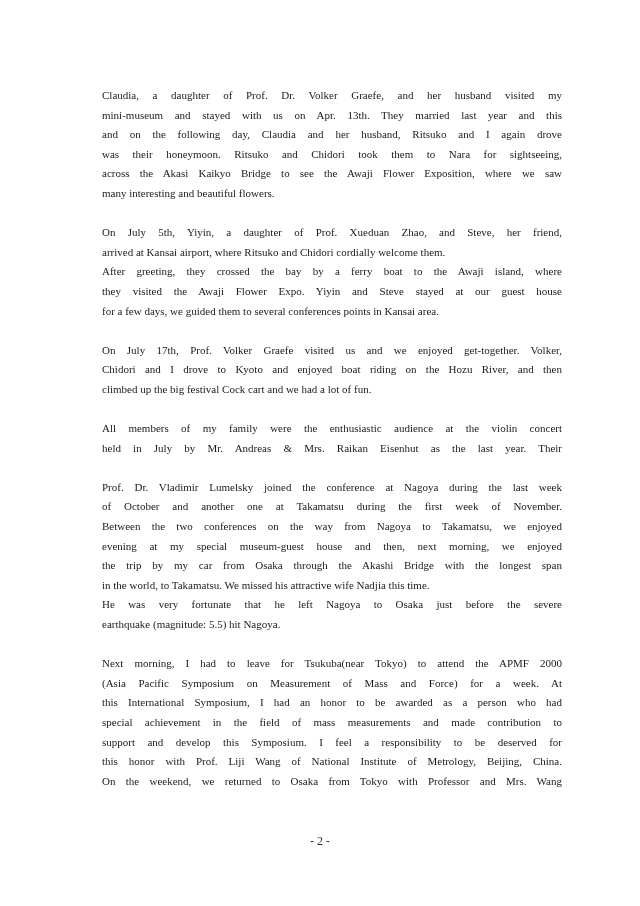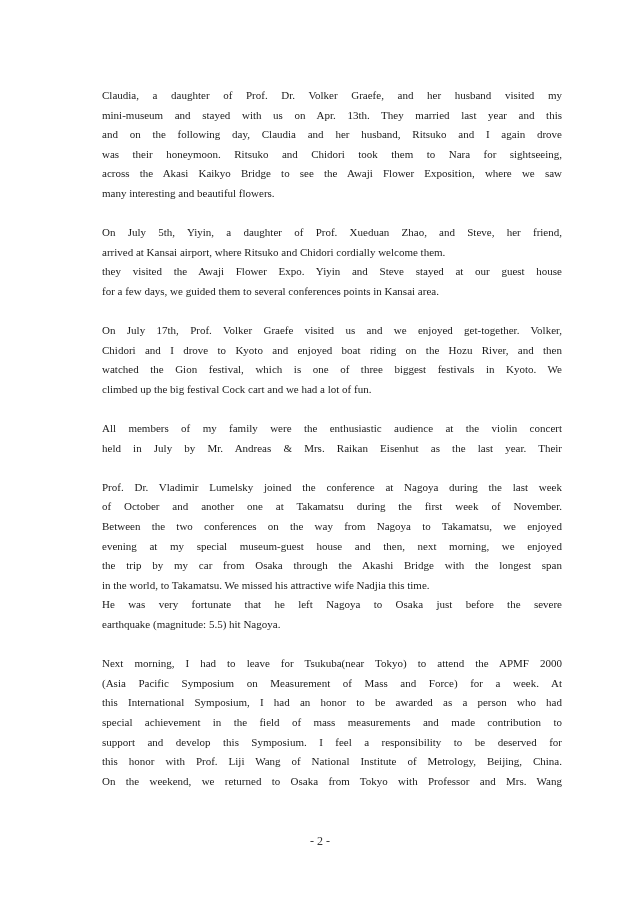--- a/index.html
+++ b/index.html
@@ -25,27 +25,27 @@
     <span class="line">Claudia, a daughter of Prof. Dr. Volker Graefe, and her husband visited my</span>
     <span class="line">mini-museum and stayed with us on Apr. 13th.  They married last year and this</span>
     <span class="line">and on the following day, Claudia and her husband, Ritsuko and I again drove</span>
     <span class="line">was their honeymoon.  Ritsuko and Chidori took them to Nara for sightseeing,</span>
     <span class="line">across the Akasi Kaikyo Bridge to see the Awaji Flower Exposition, where we saw</span>
     <span class="line last">many interesting and beautiful flowers.</span>
   </div>
   <div class="para">
     <span class="line">On July 5th, Yiyin, a daughter of Prof. Xueduan Zhao, and Steve, her friend,</span>
     <span class="line last">arrived at Kansai airport, where Ritsuko and Chidori cordially welcome them.</span>
+    <span class="line">After greeting, they crossed the bay by a ferry boat to the Awaji island, where</span>
     <span class="line">they visited the Awaji Flower Expo.   Yiyin and Steve stayed at our guest house</span>
     <span class="line last">for a few days, we guided them to several conferences points in Kansai area.</span>
   </div>
   <div class="para">
     <span class="line">On July 17th, Prof. Volker Graefe visited us and we enjoyed get-together.  Volker,</span>
     <span class="line">Chidori and I drove to Kyoto and enjoyed boat riding on the Hozu River, and then</span>
-    <span class="line">watched the Gion festival, which is one of three biggest festivals in Kyoto. We</span>
     <span class="line last">climbed up the big festival Cock cart and we had a lot of fun.</span>
   </div>
   <div class="para">
     <span class="line">All members of my family were the enthusiastic audience at the violin concert</span>
     <span class="line">held in July by Mr. Andreas &amp; Mrs. Raikan Eisenhut as the last year. Their</span>
   </div>
   <div class="para">
     <span class="line">Prof. Dr. Vladimir Lumelsky joined the conference at Nagoya during the last week</span>
     <span class="line">of October and another one at Takamatsu during the first week of November.</span>
     <span class="line">Between the two conferences on the way from Nagoya to Takamatsu, we enjoyed</span>

